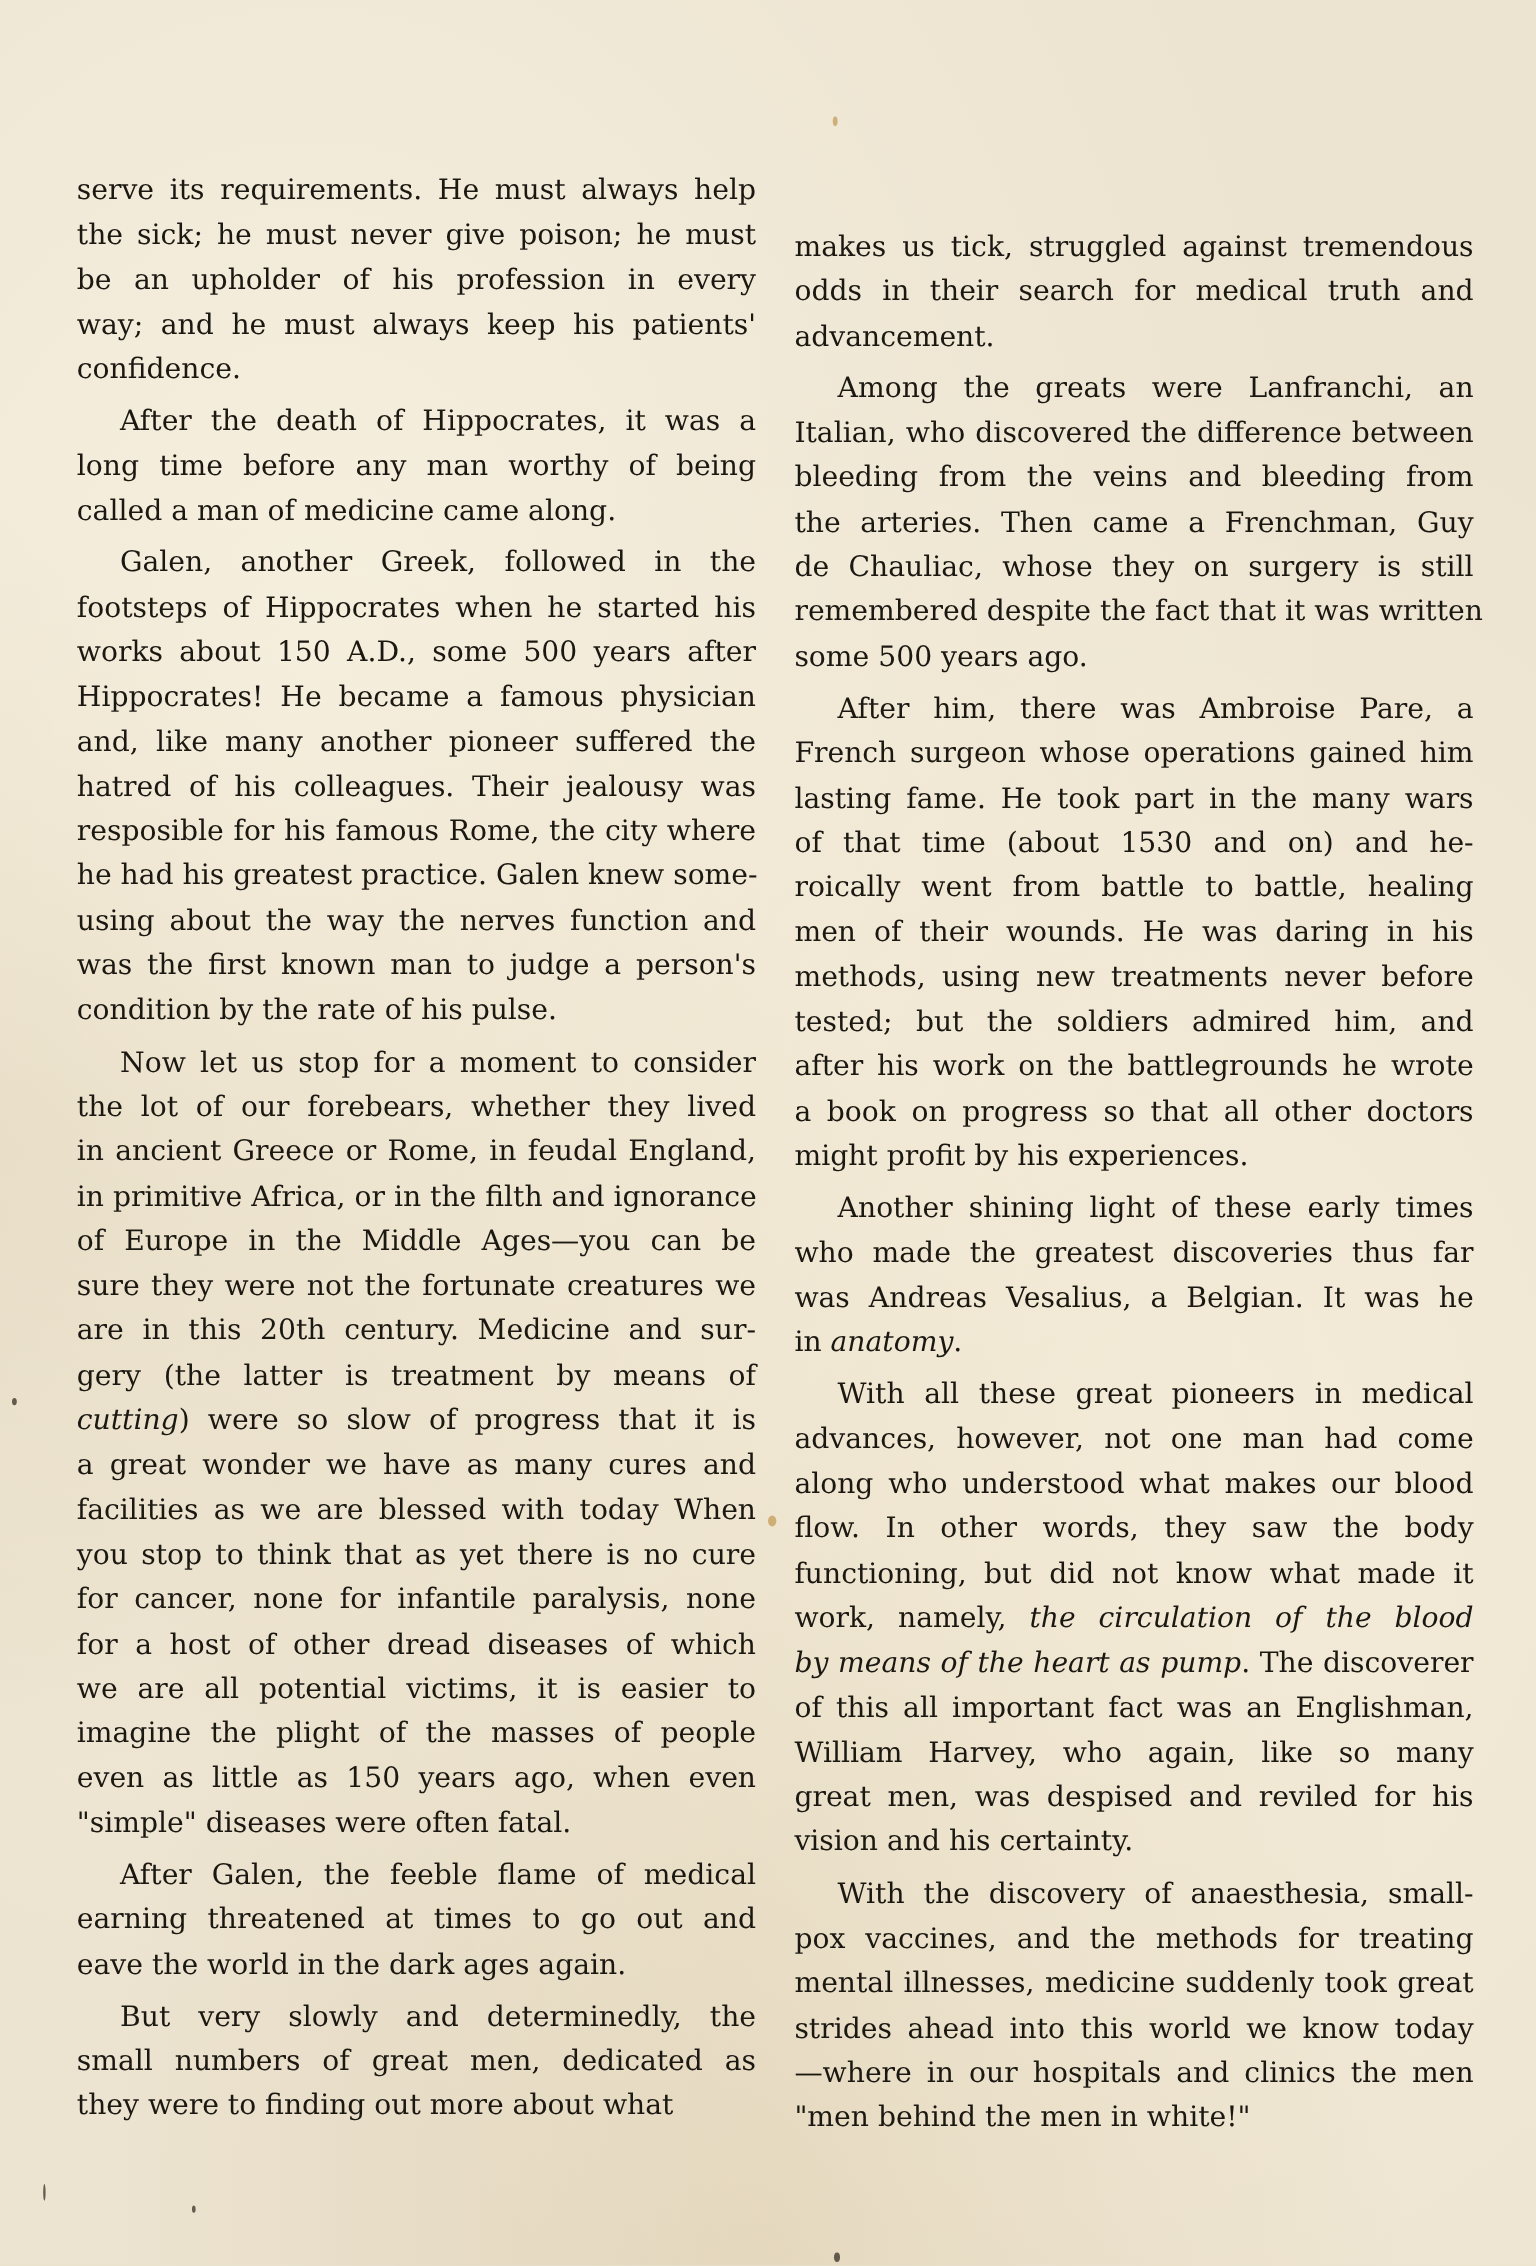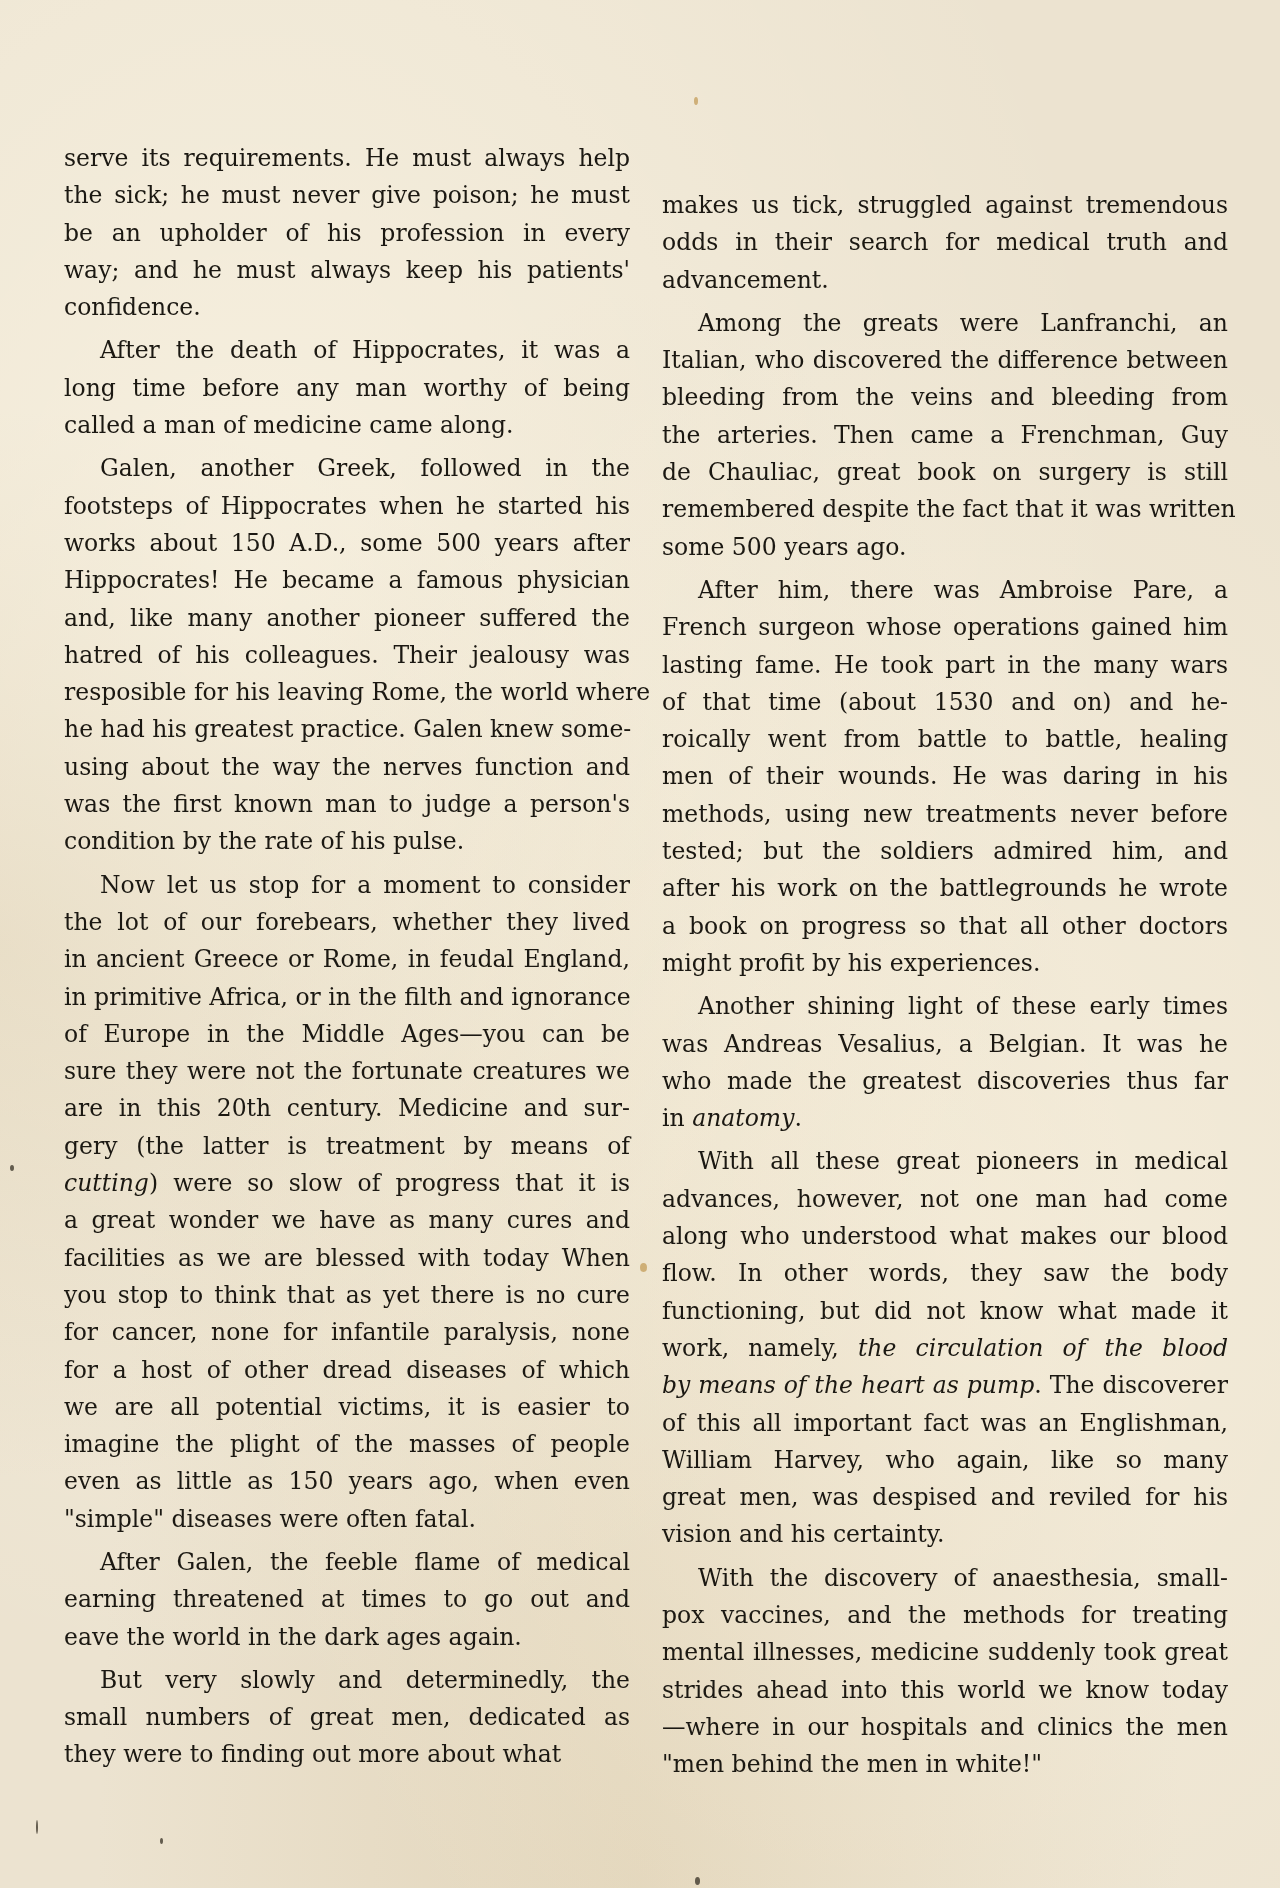--- a/index.html
+++ b/index.html
@@ -52,21 +52,21 @@
         <span class="line last">called a man of medicine came along.</span>
       </div>
       <div class="para-gap"></div>
       <div>
         <span class="line indent">Galen, another Greek, followed in the</span>
         <span class="line">footsteps of Hippocrates when he started his</span>
         <span class="line">works about 150 A.D., some 500 years after</span>
         <span class="line">Hippocrates! He became a famous physician</span>
         <span class="line">and, like many another pioneer suffered the</span>
         <span class="line">hatred of his colleagues. Their jealousy was</span>
-        <span class="line">resposible for his leaving Rome, the world where</span>
+        <span class="line">resposible for his famous Rome, the city where</span>
         <span class="line">he had his greatest practice. Galen knew some-</span>
         <span class="line">using about the way the nerves function and</span>
         <span class="line">was the first known man to judge a person's</span>
         <span class="line last">condition by the rate of his pulse.</span>
       </div>
       <div class="para-gap"></div>
       <div>
         <span class="line indent">Now let us stop for a moment to consider</span>
         <span class="line">the lot of our forebears, whether they lived</span>
         <span class="line">in ancient Greece or Rome, in feudal England,</span>
@@ -104,43 +104,43 @@
         <span class="line">makes us tick, struggled against tremendous</span>
         <span class="line">odds in their search for medical truth and</span>
         <span class="line last">advancement.</span>
       </div>
       <div class="para-gap"></div>
       <div>
         <span class="line indent">Among the greats were Lanfranchi, an</span>
         <span class="line">Italian, who discovered the difference between</span>
         <span class="line">bleeding from the veins and bleeding from</span>
         <span class="line">the arteries. Then came a Frenchman, Guy</span>
-        <span class="line">de Chauliac, great book on surgery is still</span>
+        <span class="line">de Chauliac, whose they on surgery is still</span>
         <span class="line">remembered despite the fact that it was written</span>
         <span class="line last">some 500 years ago.</span>
       </div>
       <div class="para-gap"></div>
       <div>
         <span class="line indent">After him, there was Ambroise Pare, a</span>
         <span class="line">French surgeon whose operations gained him</span>
         <span class="line">lasting fame. He took part in the many wars</span>
         <span class="line">of that time (about 1530 and on) and he-</span>
         <span class="line">roically went from battle to battle, healing</span>
         <span class="line">men of their wounds. He was daring in his</span>
         <span class="line">methods, using new treatments never before</span>
         <span class="line">tested; but the soldiers admired him, and</span>
         <span class="line">after his work on the battlegrounds he wrote</span>
         <span class="line">a book on progress so that all other doctors</span>
         <span class="line last">might profit by his experiences.</span>
       </div>
       <div class="para-gap"></div>
       <div>
         <span class="line indent">Another shining light of these early times</span>
+        <span class="line">who made the greatest discoveries thus far</span>
         <span class="line">was Andreas Vesalius, a Belgian. It was he</span>
-        <span class="line">who made the greatest discoveries thus far</span>
         <span class="line last">in <em>anatomy</em>.</span>
       </div>
       <div class="para-gap"></div>
       <div>
         <span class="line indent">With all these great pioneers in medical</span>
         <span class="line">advances, however, not one man had come</span>
         <span class="line">along who understood what makes our blood</span>
         <span class="line">flow. In other words, they saw the body</span>
         <span class="line">functioning, but did not know what made it</span>
         <span class="line">work, namely, <em>the circulation of the blood</em></span>

